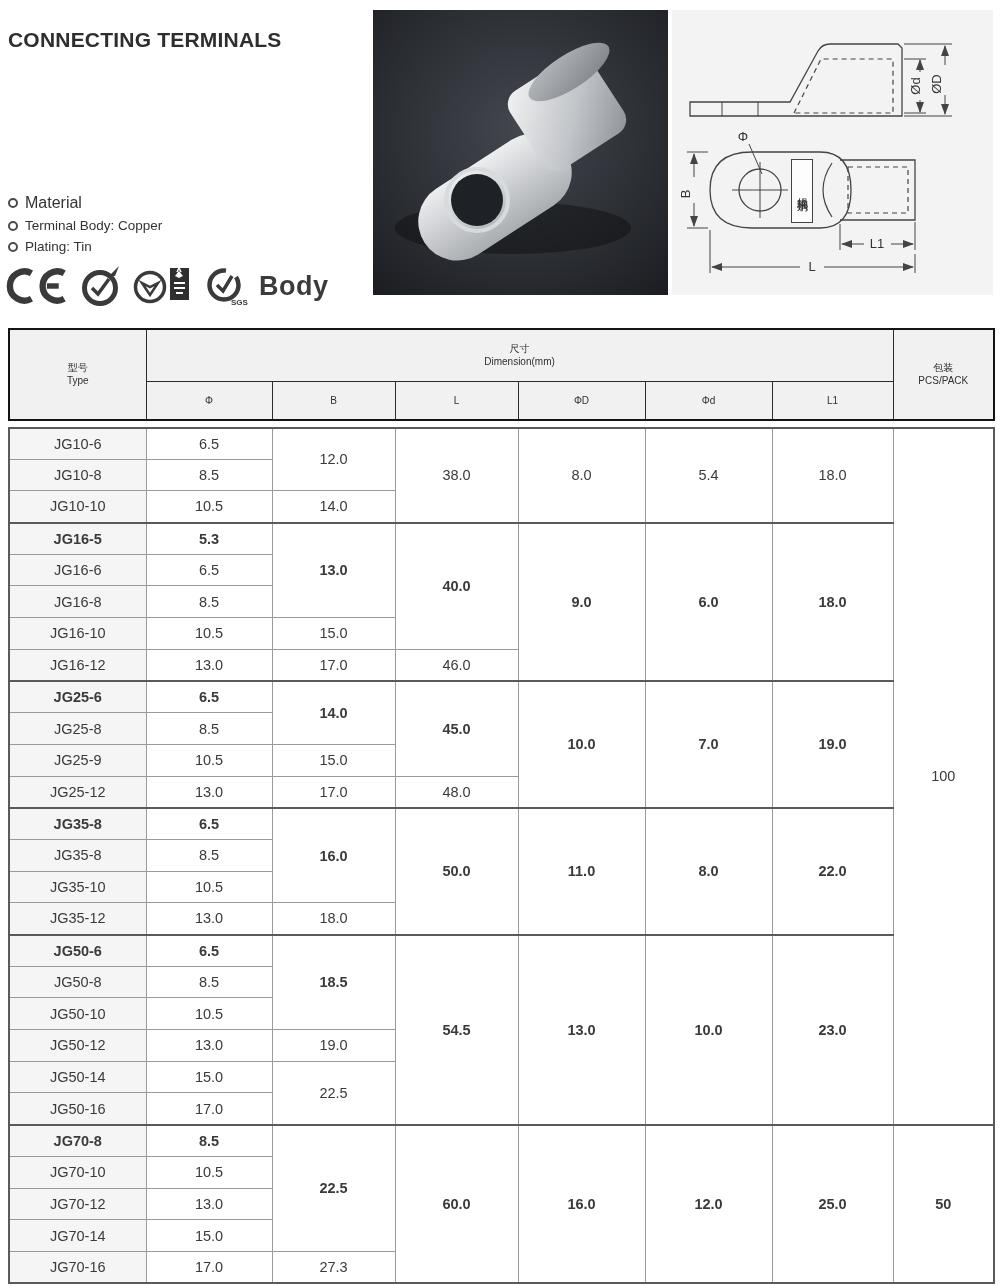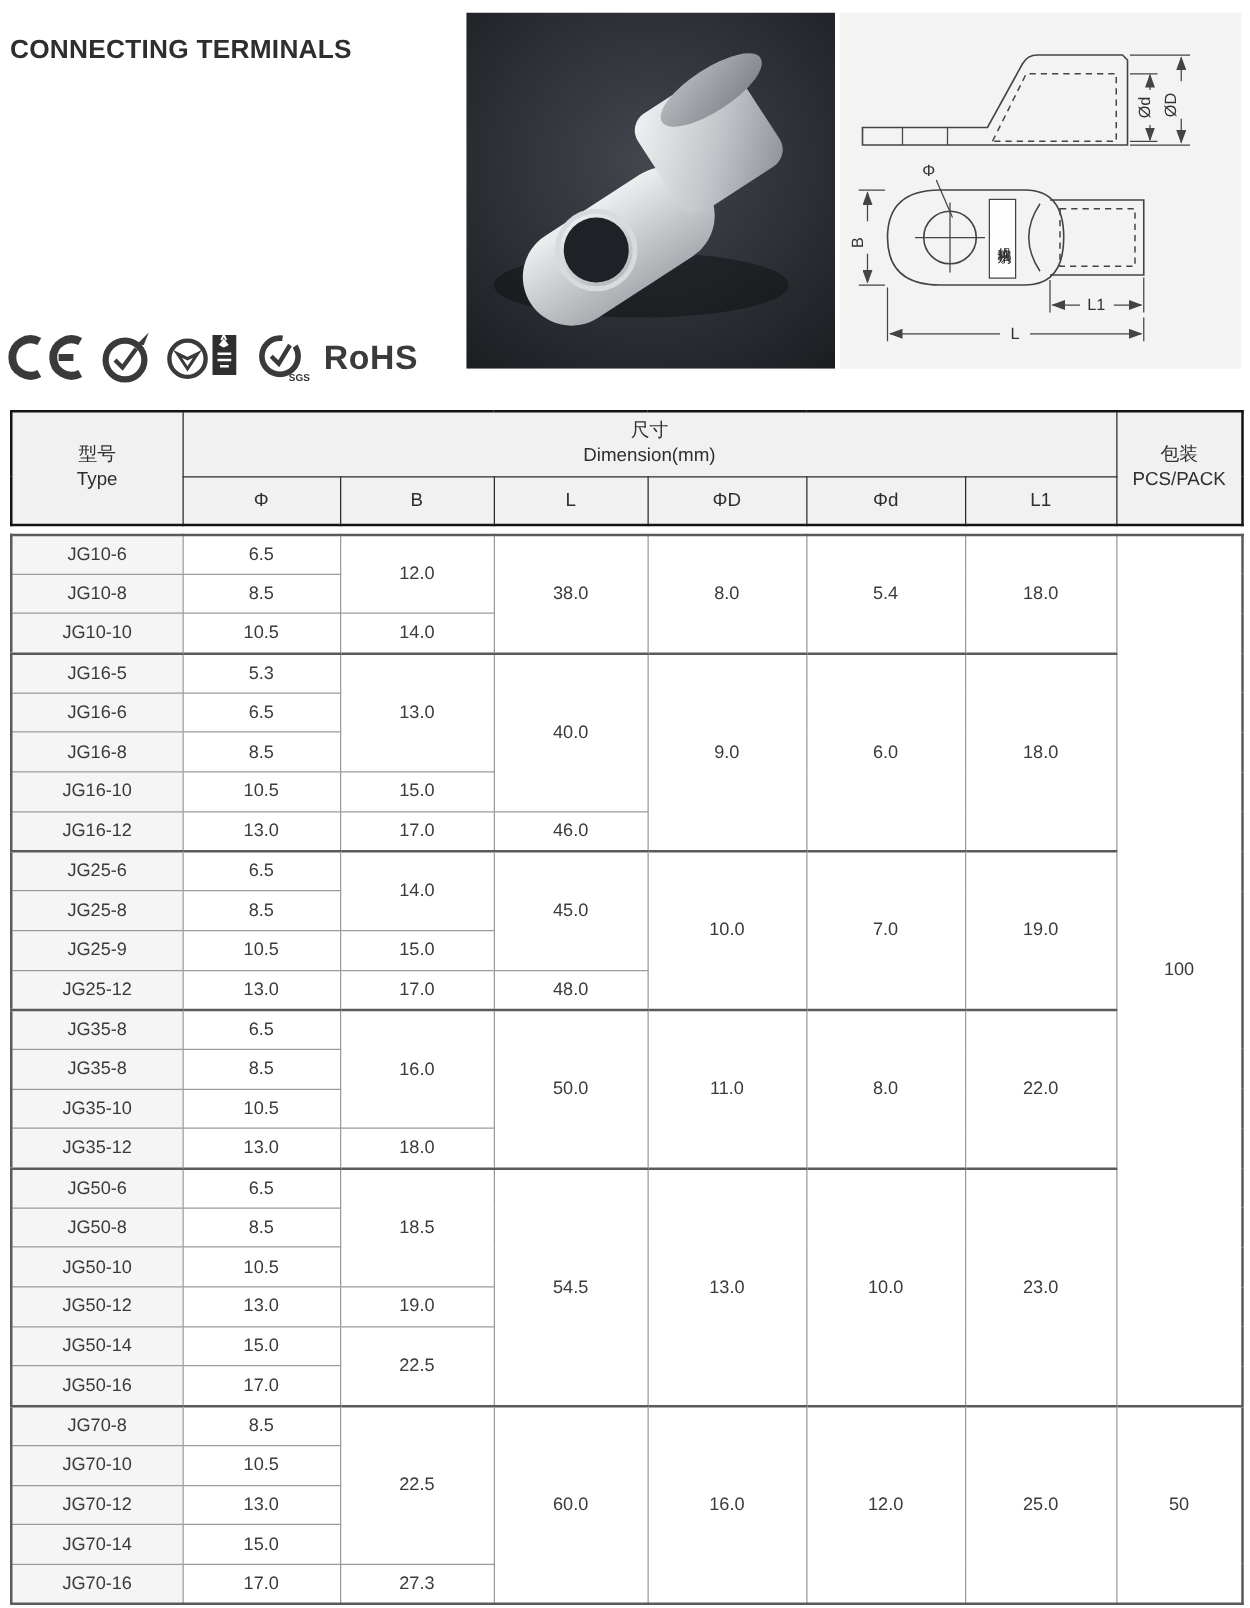--- a/index.html
+++ b/index.html
@@ -22,37 +22,51 @@
   .drawing{position:absolute;left:672px;top:10px;width:321px;height:285px;background:#f3f3f3;}
   .drawing svg{position:absolute;left:0;top:0;}
   .spec-box{position:absolute;left:119px;top:149px;width:20px;height:62px;border:1px solid #444;background:#fdfdfd;
             writing-mode:vertical-rl;text-orientation:upright;font-size:11px;letter-spacing:1px;color:#333;
             display:flex;align-items:center;justify-content:center;}
   .dim-text{font-size:13px;fill:#333;}
   
   .tablewrap{position:absolute;left:8px;top:328px;width:985px;}
   table{border-collapse:collapse;table-layout:fixed;width:985px;}
   .head-table{border:2px solid #141414;background:#f1f1f1;}
-  .head-table th{border:1px solid #2b2b2b;font-weight:400;font-size:15px;color:#2f2f2f;text-align:center;vertical-align:middle;padding:0;}
+  .head-table th{border:1px solid #2b2b2b;font-weight:400;font-size:10px;color:#2f2f2f;text-align:center;vertical-align:middle;padding:0;}
   .head-table .r1{height:52px;}
   .head-table .r2 th{height:37px;}
   .head-table .two-line div{line-height:1.35;}
   .body-table{margin-top:6px;border:2px solid #5a5a5a;}
   .body-table td{border:1px solid #9a9a9a;text-align:center;vertical-align:middle;font-size:14.5px;color:#3a3a3a;padding:0;background:#fff;}
   .body-table tr{height:31.7px;}
   .body-table td.type-cell{background:#f5f5f5;}
-  .body-table tr.group-start td{border-top:2px solid #5a5a5a;}
+  .body-table tr.group-start td{border-top:2px solid #5a5a5a;font-weight:bold;}
 </style>
 </head>
 <body>
 
 <div class="page">
 
   <div class="page-title">CONNECTING TERMINALS</div>
 
+  <div class="material">
+    <div class="mat-item mat-head">
+      <span class="bullet"></span>
+      <span>Material</span>
+    </div>
+    <div class="mat-item mat-sub">
+      <span class="bullet"></span>
+      <span>Terminal Body: Copper</span>
+    </div>
+    <div class="mat-item mat-sub">
+      <span class="bullet"></span>
+      <span>Plating: Tin</span>
+    </div>
+  </div>
 
   <div class="certs">
     <svg class="cert-ic" width="66" height="40" viewBox="0 0 70 44">
       <path d="M30,8 A16,16 0 1 0 30,36" fill="none" stroke="#3a3a3a" stroke-width="7"></path>
       <path d="M66,8 A16,16 0 1 0 66,36" fill="none" stroke="#3a3a3a" stroke-width="7"></path>
       <path d="M47,22 H60" stroke="#3a3a3a" stroke-width="6"></path>
     </svg>
     <svg class="cert-ic" width="44" height="44" viewBox="0 0 44 44">
       <circle cx="21" cy="24" r="15.5" fill="none" stroke="#3a3a3a" stroke-width="5"></circle>
       <path d="M13,24 L19,30 L30,15" fill="none" stroke="#3a3a3a" stroke-width="3.5"></path>
@@ -66,21 +80,21 @@
       <path d="M44,8 L46,4 L48,8" fill="none" stroke="#fff" stroke-width="1.5"></path>
       <rect x="41" y="18" width="11" height="2" fill="#fff"></rect>
       <rect x="41" y="23" width="11" height="2" fill="#fff"></rect>
       <rect x="43" y="28" width="7" height="2" fill="#fff"></rect>
     </svg>
     <svg class="cert-ic" width="46" height="44" viewBox="0 0 46 44">
       <circle cx="21" cy="21" r="14.5" fill="none" stroke="#3a3a3a" stroke-width="4.5" stroke-dasharray="70 12"></circle>
       <path d="M14,21 L20,27 L29,12" fill="none" stroke="#3a3a3a" stroke-width="3.5"></path>
       <text x="28" y="41" font-size="8" fill="#3a3a3a" font-weight="700">SGS</text>
     </svg>
-    <span class="rohs">RoHS</span>
+    <span class="rohs">Body</span>
   </div>
 
   <div class="photo">
     <svg width="295" height="285" viewBox="0 0 295 285">
       <defs>
         <radialGradient id="pbg" cx="50%" cy="42%" r="80%">
           <stop offset="0%" stop-color="#43474e"></stop>
             <stop offset="100%" stop-color="#191b1f"></stop>
         </radialGradient>
         <linearGradient id="mB" x1="0" y1="0" x2="1" y2="1">

